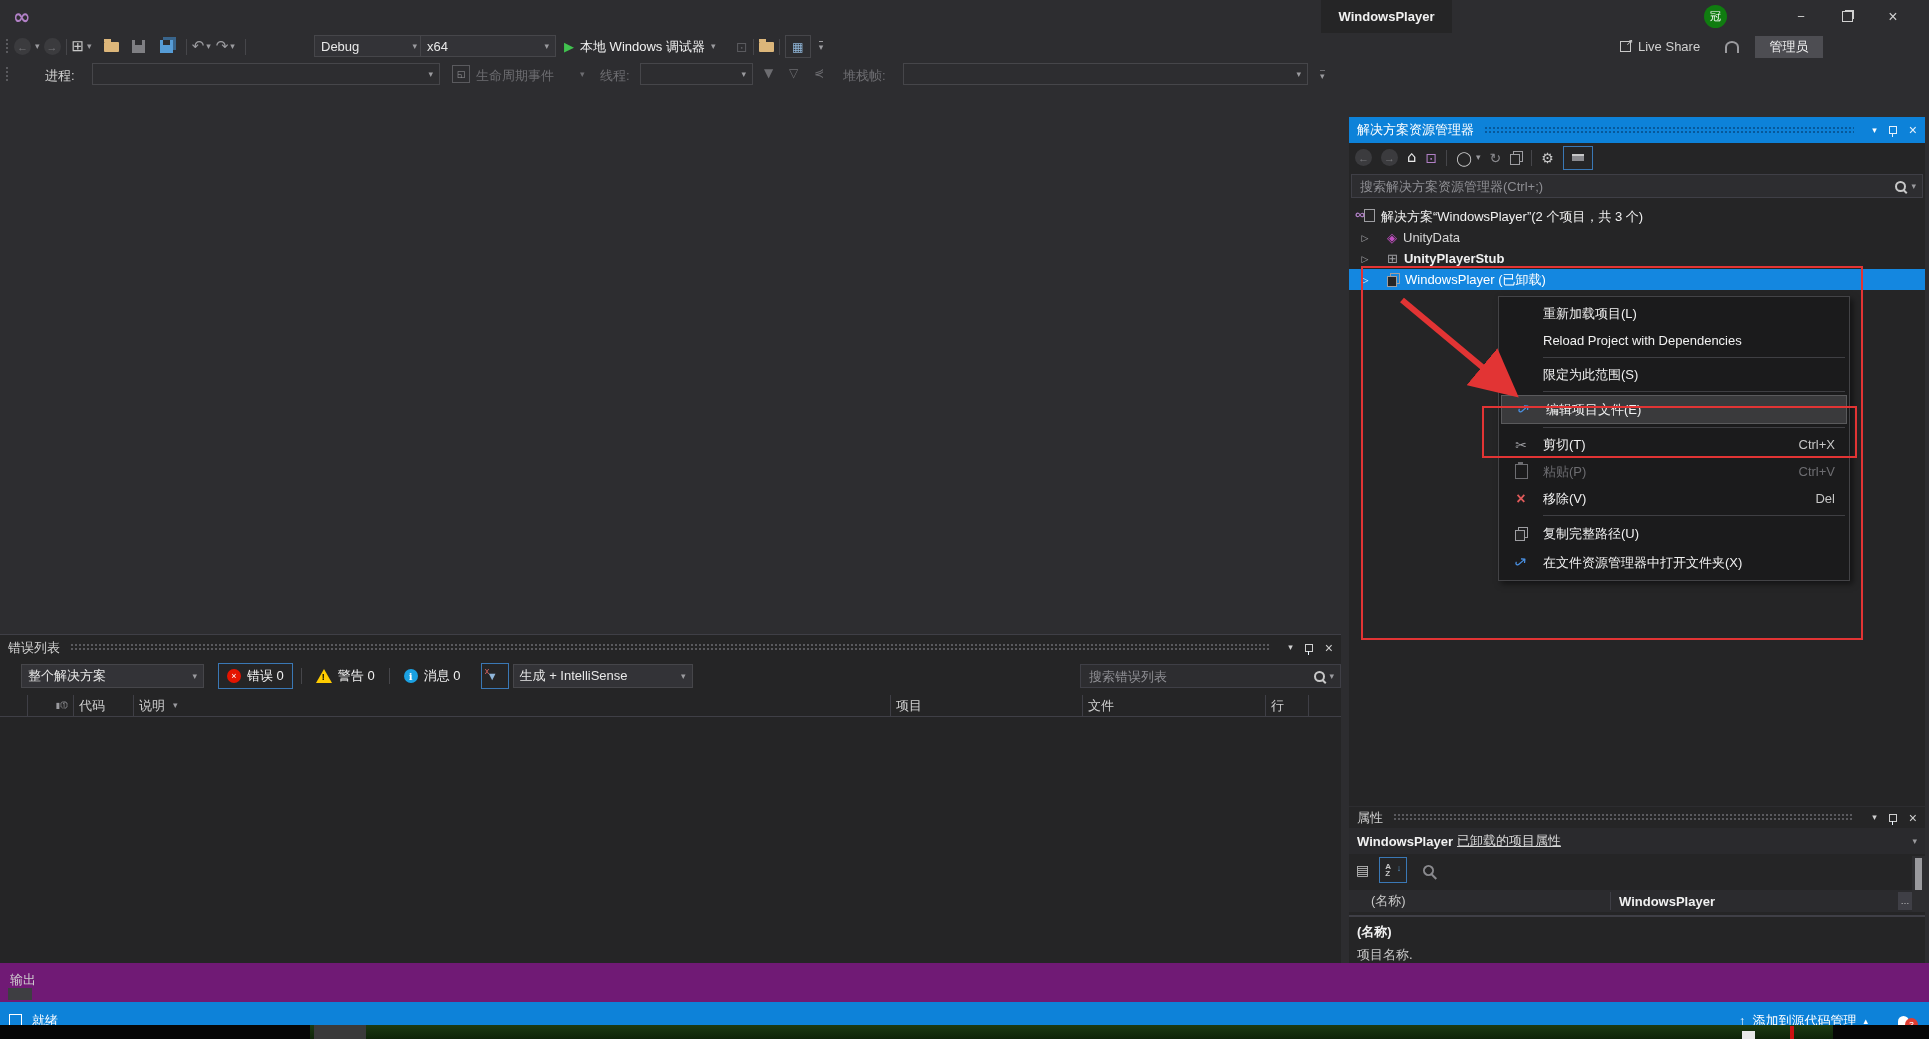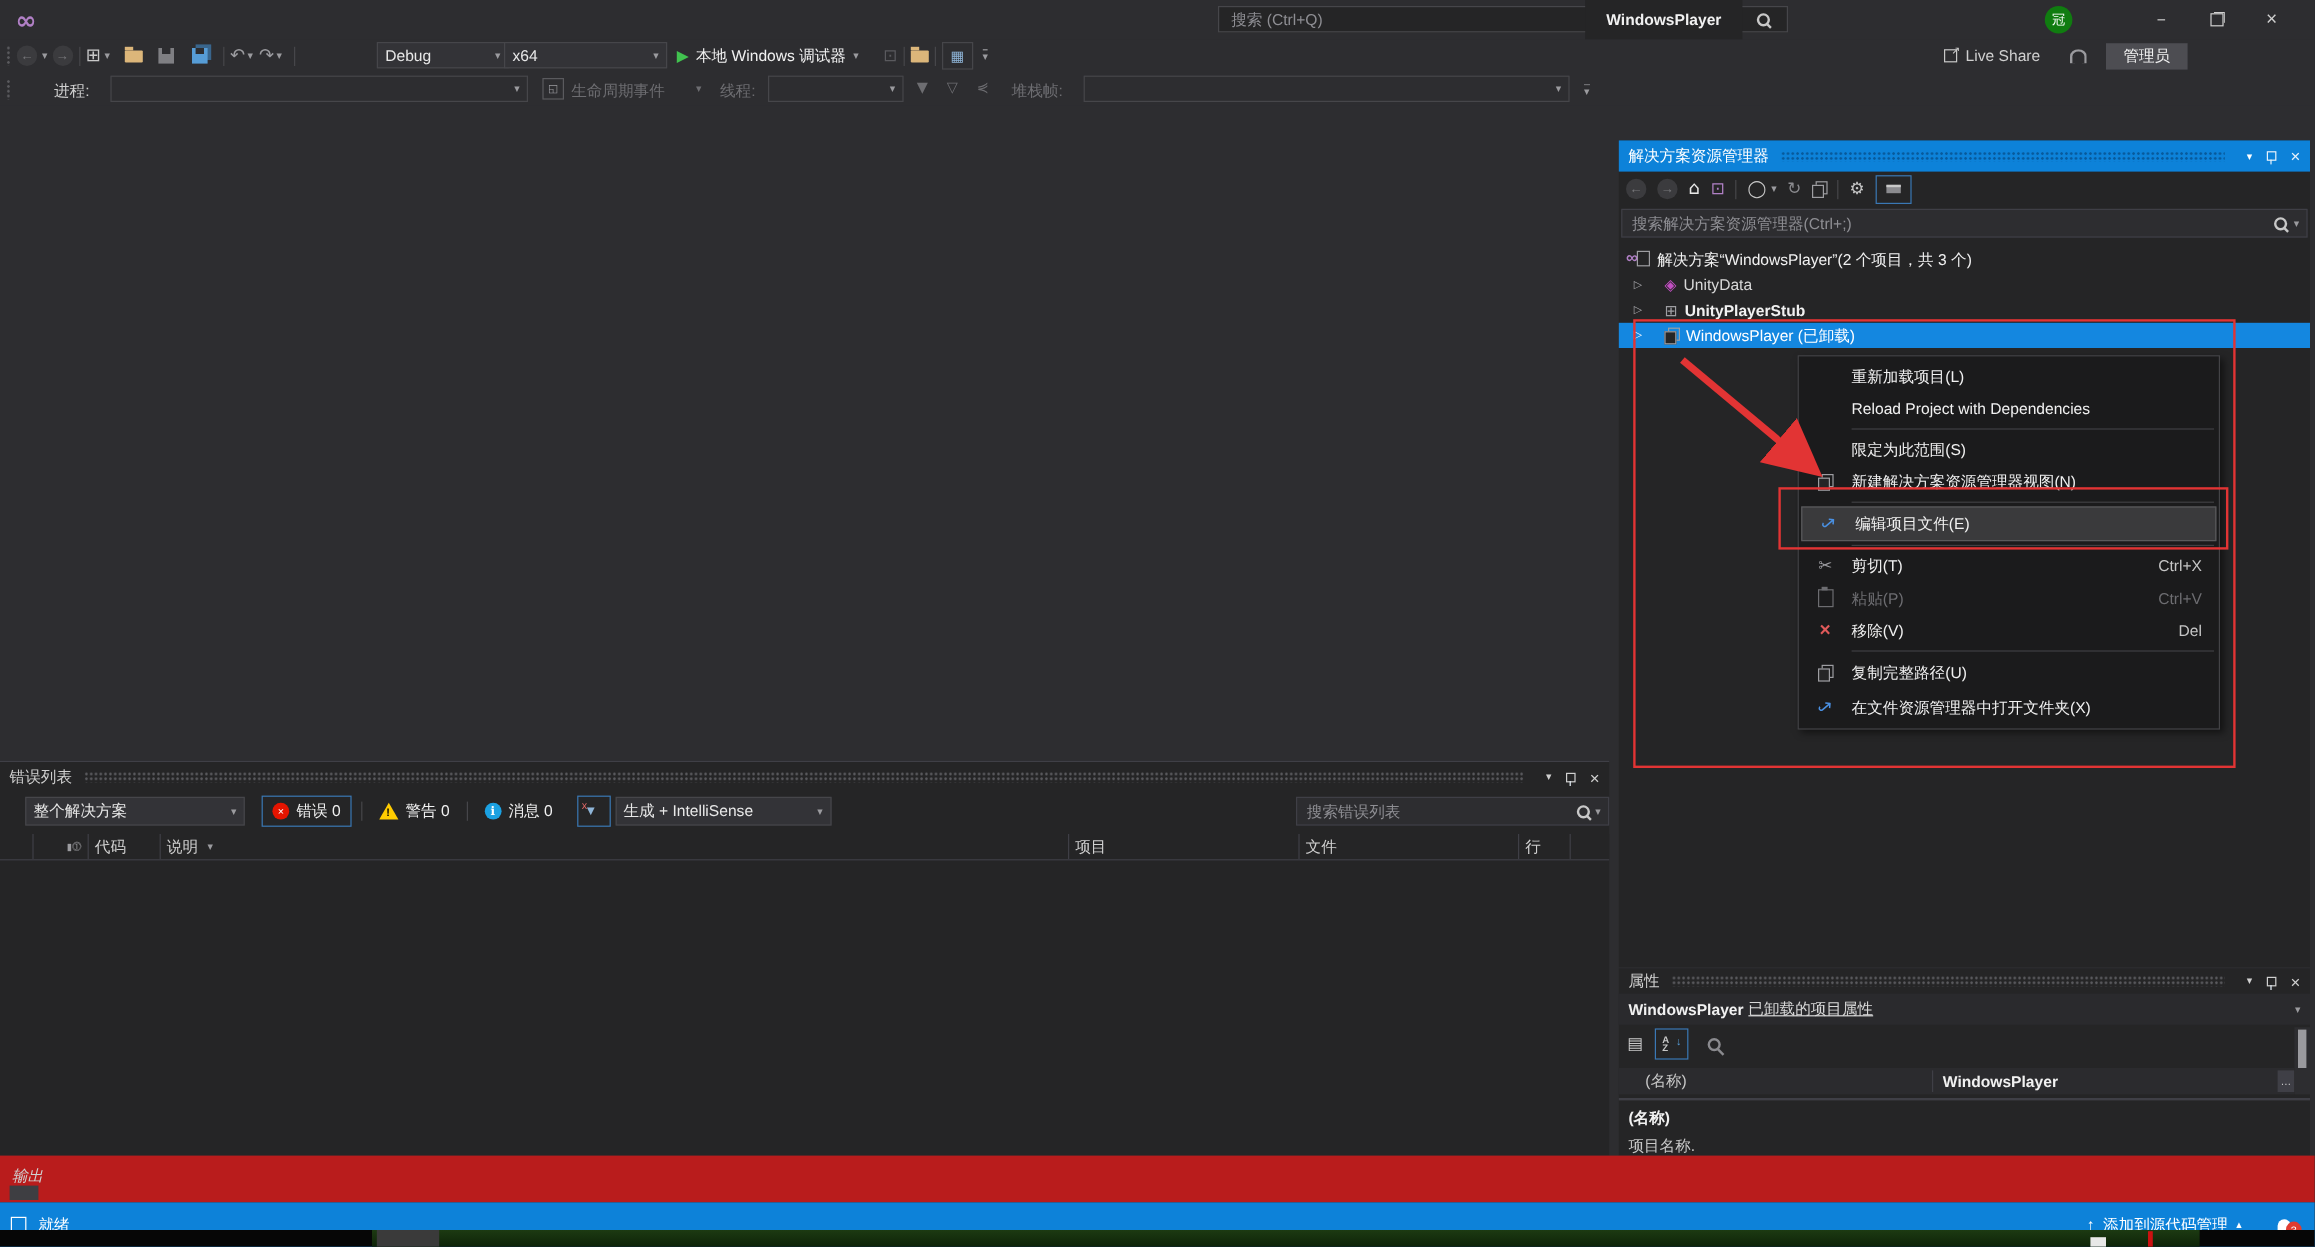--- a/index.html
+++ b/index.html
@@ -49,24 +49,20 @@
   .tree-row{height:21px;display:flex;align-items:center;}
   .chev{width:16px;color:#a8a8ac;font-size:9px;text-align:center;flex:none;}
   .hdrcell{border-right:1px solid #3f3f46;height:100%;display:flex;align-items:center;padding:0 5px;box-sizing:border-box;color:#d0d0d0;}
   .titlebtns{display:flex;align-items:center;gap:12px;margin-left:8px;}
 </style>
 </head>
 <body>
 
 <div class="abs r" style="left:0;top:0;width:1929px;height:33px;background:#2d2d30;">
   <span style="color:#b180c6;font-size:21px;font-weight:bold;margin:0 14px 0 13px;font-family:'DejaVu Sans',sans-serif;">∞</span>
-  <div class="abs r" style="left:1015px;top:5px;width:475px;height:22px;background:#252526;border:1px solid #46464a;box-sizing:border-box;padding:0 8px;">
-    <input style="flex: 1 1 0%;" placeholder="搜索 (Ctrl+Q)">
-    <span class="mag" style="margin-right:6px;"></span>
-  </div>
   <div class="abs r" style="left:1321px;top:0;width:131px;height:33px;background:#252526;justify-content:center;">
     <span style="font-weight:bold;">WindowsPlayer</span>
   </div>
   <div class="abs r" style="left:1704px;top:5px;width:23px;height:23px;border-radius:50%;background:#107c10;justify-content:center;">
     <span style="font-size:11px;color:#fff;">冠</span>
   </div>
   <div class="abs r" style="left:1778px;top:0;width:46px;height:33px;justify-content:center;color:#d0d0d0;">−</div>
   <div class="abs r" style="left:1824px;top:0;width:46px;height:33px;justify-content:center;">
     <span style="width:9px;height:9px;border:1px solid #d0d0d0;box-shadow:2px -2px 0 -1px #d0d0d0;"></span>
   </div>
@@ -309,21 +305,21 @@
   </div>
   <div class="abs" style="left:563px;top:49px;width:13px;height:56px;background:#2d2d30;">
       <span class="abs" style="left:3px;top:2px;width:7px;height:32px;background:#9a9a9e;"></span>
     </div>
   <div class="abs" style="left:0;top:108px;width:576px;height:48px;border-top:2px solid #3f3f46;box-sizing:border-box;">
     <div style="font-weight:bold;margin:6px 0 0 8px;">(名称)</div>
     <div style="margin:5px 0 0 8px;color:#c8c8c8;">项目名称.</div>
   </div>
 </div>
 
-<div class="abs" style="left:0;top:963px;width:1929px;height:39px;background:#b91c1c;font-style:italic;">
+<div class="abs" style="left:0;top:963px;width:1929px;height:39px;background:#701a75;">
   <span class="abs" style="left:10px;top:8px;color:#d0d0d0;">输出</span>
   <span class="abs" style="left:8px;top:25px;width:24px;height:12px;background:#3e3e42;"></span>
 </div>
 
 <div class="abs r" style="left:0;top:1002px;width:1929px;height:37px;background:#0d82d9;color:#fff;">
   <span style="width:11px;height:11px;border:1px solid #fff;margin:0 10px 0 9px;"></span>
   <span>就绪</span>
   <div class="r" style="margin-left:auto;gap:7px;margin-right:30px;">
     <span>↑</span>
     <span>添加到源代码管理</span>
@@ -350,26 +346,20 @@
       <span class="mi-label">重新加载项目(L)</span>
   </div>
   <div class="menu-item">
     <span class="mi-ic"></span>
       <span class="mi-label">Reload Project with Dependencies</span>
   </div>
   <div class="menu-sep"></div>
   <div class="menu-item">
     <span class="mi-ic"></span>
       <span class="mi-label">限定为此范围(S)</span>
-  </div>
-  <div class="menu-item">
-    <span class="mi-ic">
-        <span class="i-docs"></span>
-      </span>
-    <span class="mi-label">新建解决方案资源管理器视图(N)</span>
   </div>
   <div class="menu-sep"></div>
   <div class="menu-item" style="height:29px;background:#3a3a3c;border:1px solid #5a5a5c;box-sizing:border-box;margin:0 2px;">
     <span class="mi-ic">
         <span class="glyph" style="color:#4a90e2;font-size:15px;transform:rotate(-40deg);display:inline-block;">↪</span>
       </span>
     <span class="mi-label">编辑项目文件(E)</span>
   </div>
   <div class="menu-sep"></div>
   <div class="menu-item">

